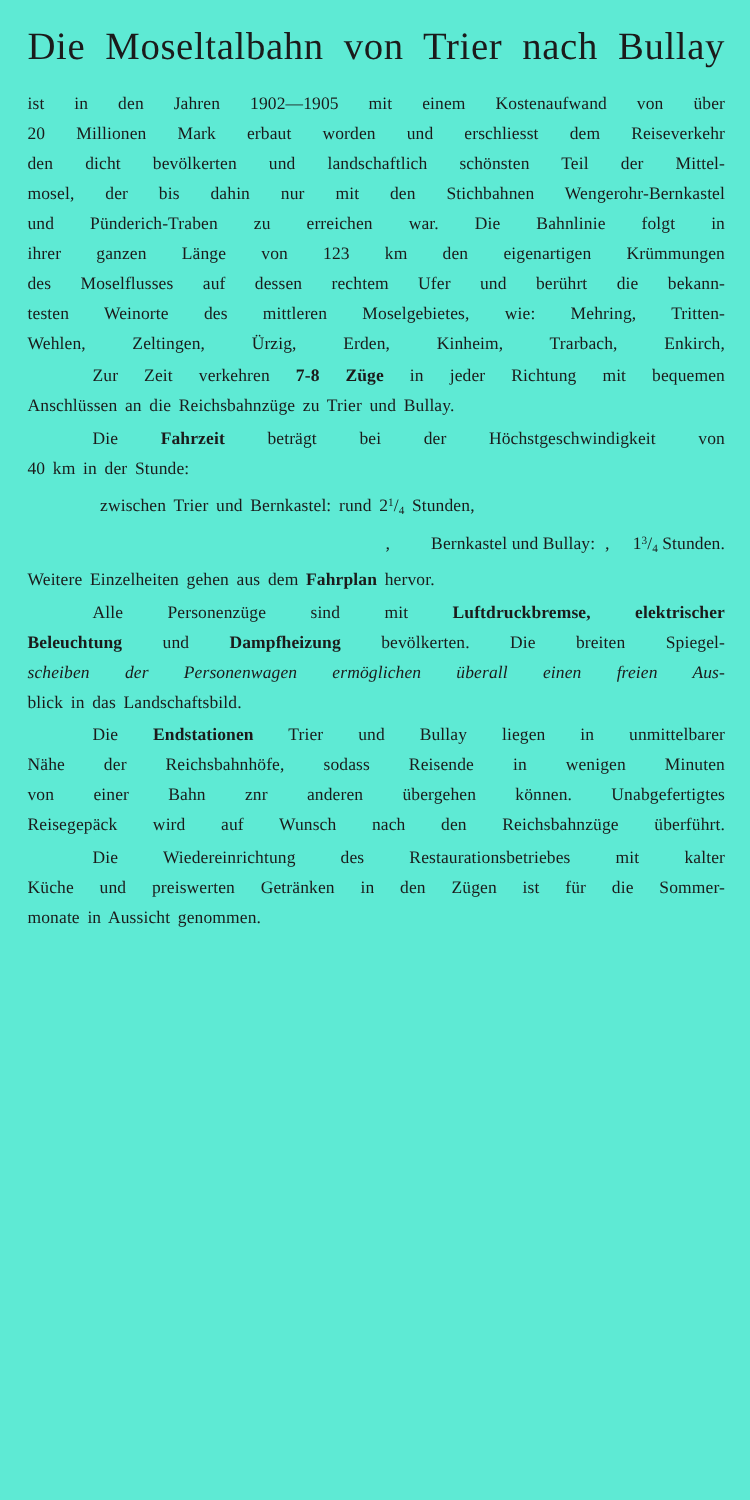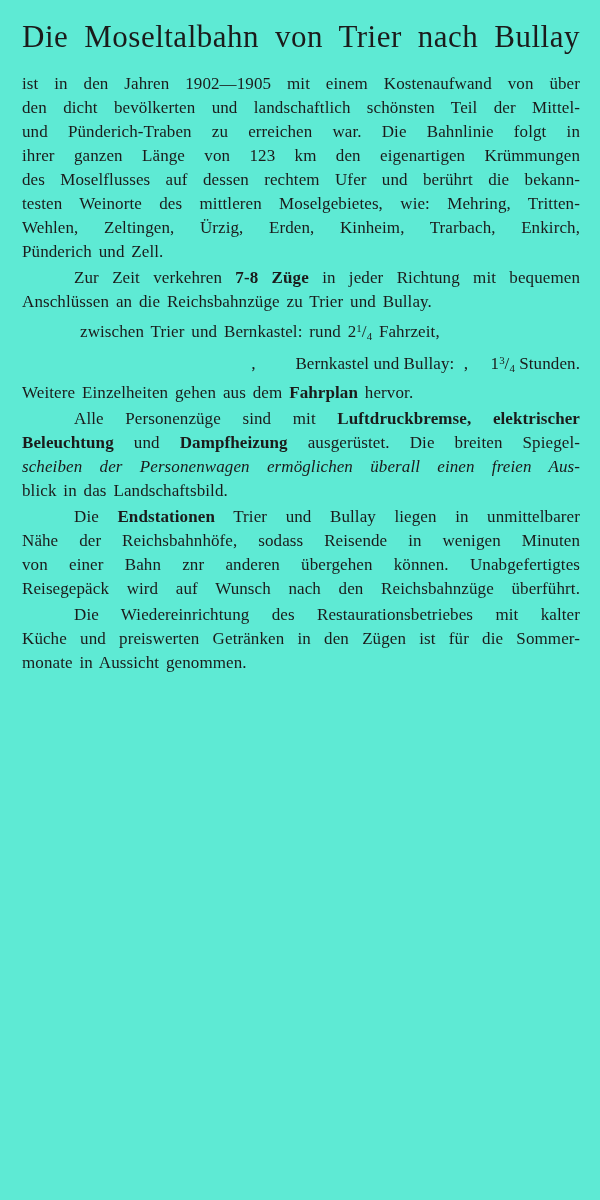--- a/index.html
+++ b/index.html
@@ -23,21 +23,21 @@
     font-weight: 500;
     margin: 0;
     line-height: 42px;
     text-align: justify;
     text-align-last: justify;
     letter-spacing: 0.5px;
     white-space: nowrap;
   }
   .doc-body {
     margin-top: 14px;
-    font-size: 17px;
+    font-size: 14px;
     line-height: 24px;
     word-spacing: 2.5px;
     letter-spacing: 0.1px;
   }
   .para { margin: 0 0 2px 0; }
   .para.indent .line:first-child { text-indent: 52px; }
   .para.block { padding-left: 58px; }
   .line.j { text-align: justify; text-align-last: justify; }
   .line.l { text-align: left; }
   .line.p { text-align: right; white-space: pre; word-spacing: normal; }
@@ -47,42 +47,47 @@
   .sub { font-size: 64%; vertical-align: -0.25em; letter-spacing: 0; }
 </style>
 </head>
 <body>
 
 <div class="page">
   <h1 class="title">Die Moseltalbahn von Trier nach Bullay</h1>
   <div class="doc-body">
       <div class="para">
         <div class="line j"><span>ist in den Jahren 1902—1905 mit einem Kostenaufwand von über</span></div>
+        <div class="line j"><span>20 Millionen Mark erbaut worden und erschliesst dem Reiseverkehr</span></div>
         <div class="line j"><span>den dicht bevölkerten und landschaftlich schönsten Teil der Mittel-</span></div>
+        <div class="line j"><span>mosel, der bis dahin nur mit den Stichbahnen Wengerohr-Bernkastel</span></div>
         <div class="line j"><span>und Pünderich-Traben zu erreichen war. Die Bahnlinie folgt in</span></div>
         <div class="line j"><span>ihrer ganzen Länge von 123 km den eigenartigen Krümmungen</span></div>
         <div class="line j"><span>des Moselflusses auf dessen rechtem Ufer und berührt die bekann-</span></div>
         <div class="line j"><span>testen Weinorte des mittleren Moselgebietes, wie: Mehring, Tritten-</span></div>
         <div class="line j"><span>Wehlen, Zeltingen, Ürzig, Erden, Kinheim, Trarbach, Enkirch,</span></div>
-        <div class="line l"><span>Pünderich und Zell.</span></div>
       </div>
       <div class="para indent">
         <div class="line j"><span>Zur Zeit verkehren </span><span class="b">7-8 Züge</span><span> in jeder Richtung mit bequemen</span></div>
         <div class="line l"><span>Anschlüssen an die Reichsbahnzüge zu Trier und Bullay.</span></div>
       </div>
+      <div class="para indent">
+        <div class="line j"><span>Die </span><span class="b">Fahrzeit</span><span> beträgt bei der Höchstgeschwindigkeit von</span></div>
+        <div class="line l"><span>40 km in der Stunde:</span></div>
+      </div>
       <div class="para block">
-        <div class="line l"><span>zwischen Trier und Bernkastel: rund 2</span><span class="sup">1</span><span>/</span><span class="sub">4</span><span> Fahrzeit,</span></div>
+        <div class="line l"><span>zwischen Trier und Bernkastel: rund 2</span><span class="sup">1</span><span>/</span><span class="sub">4</span><span> Stunden,</span></div>
         <div class="line p"><span>         ‚         Bernkastel und Bullay:  ‚     1</span><span class="sup">3</span><span>/</span><span class="sub">4</span><span> Stunden.</span></div>
       </div>
       <div class="para">
         <div class="line l"><span>Weitere Einzelheiten gehen aus dem </span><span class="b">Fahrplan</span><span> hervor.</span></div>
       </div>
       <div class="para indent">
         <div class="line j"><span>Alle Personenzüge sind mit </span><span class="b">Luftdruckbremse, elektrischer</span></div>
-        <div class="line j"><span class="b">Beleuchtung</span><span> und </span><span class="b">Dampfheizung</span><span> ausgerüstet. Die breiten Spiegel-</span></div>
+        <div class="line j"><span class="b">Beleuchtung</span><span> und </span><span class="b">Dampfheizung</span><span> bevölkerten. Die breiten Spiegel-</span></div>
         <div class="line j"><span class="i">scheiben der Personenwagen ermöglichen überall einen freien Aus-</span></div>
         <div class="line l"><span>blick in das Landschaftsbild.</span></div>
       </div>
       <div class="para indent">
         <div class="line j"><span>Die </span><span class="b">Endstationen</span><span> Trier und Bullay liegen in unmittelbarer</span></div>
         <div class="line j"><span>Nähe der Reichsbahnhöfe, sodass Reisende in wenigen Minuten</span></div>
         <div class="line j"><span>von einer Bahn znr anderen übergehen können. Unabgefertigtes</span></div>
         <div class="line j"><span>Reisegepäck wird auf Wunsch nach den Reichsbahnzüge überführt.</span></div>
       </div>
       <div class="para indent">

